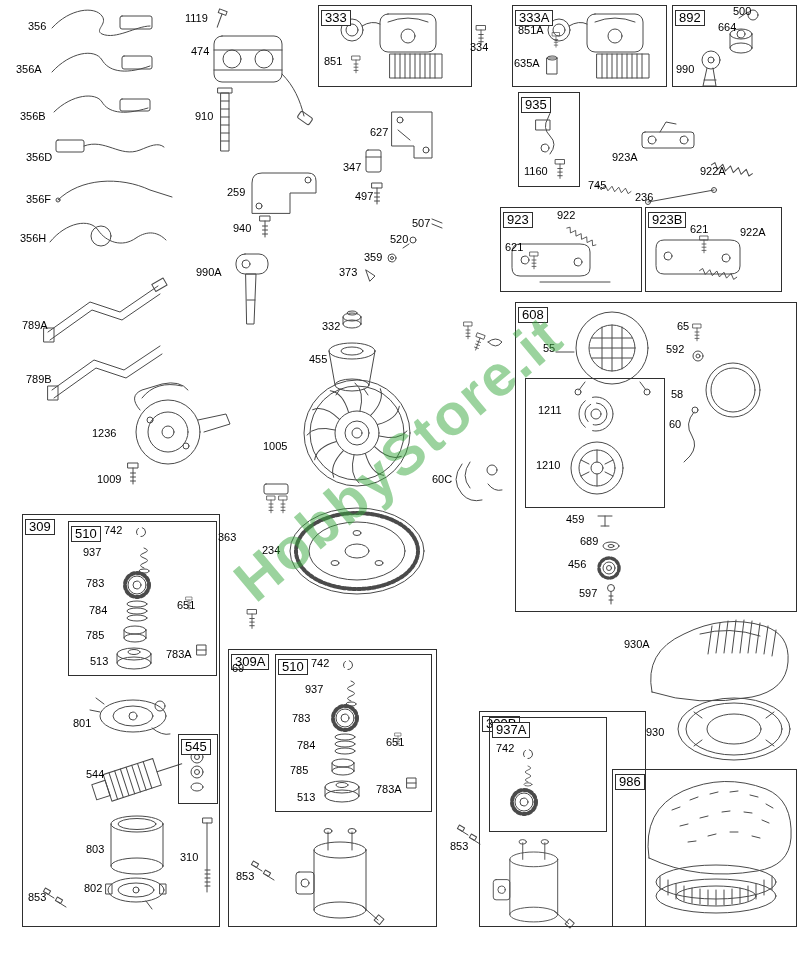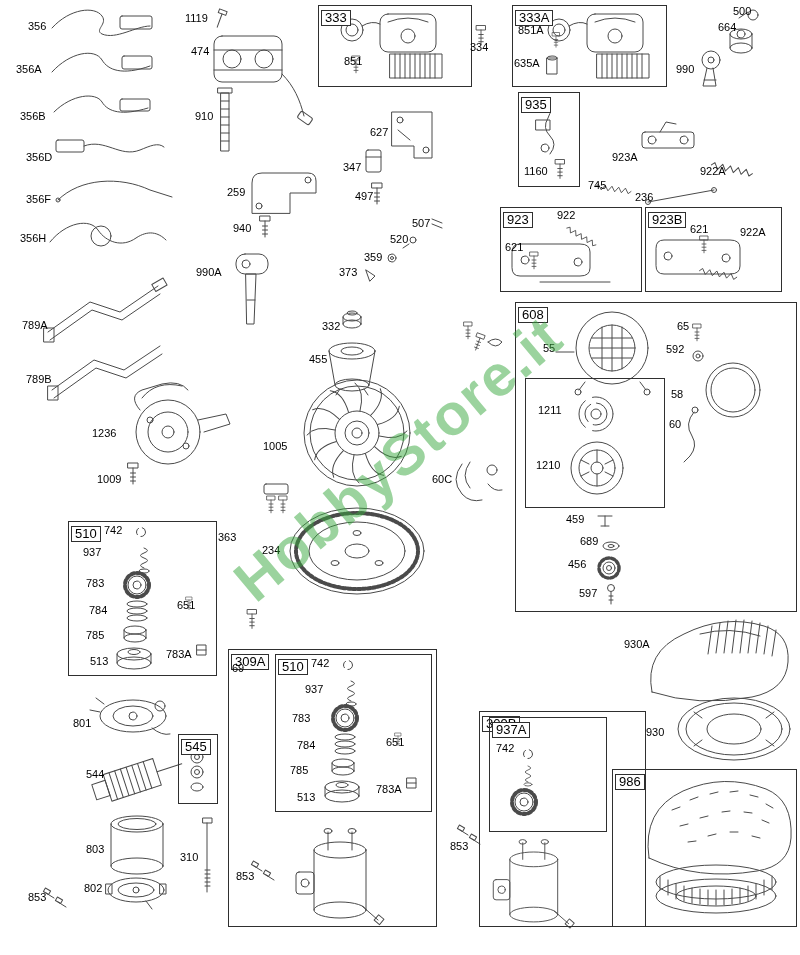--- a/index.html
+++ b/index.html
@@ -464,33 +464,39 @@
 </g>
 </svg>
 
 <div id="boxes">
       <div class="gbox" style="left: 318px; top: 5px; width: 152px; height: 80px;">
         <span class="gbox-label">333</span>
       </div>
       <div class="gbox" style="left: 512px; top: 5px; width: 153px; height: 80px;">
         <span class="gbox-label">333A</span>
       </div>
+      <div class="gbox" style="left: 672px; top: 5px; width: 123px; height: 80px;">
+        <span class="gbox-label">892</span>
+      </div>
       <div class="gbox" style="left: 518px; top: 92px; width: 60px; height: 93px;">
         <span class="gbox-label">935</span>
       </div>
       <div class="gbox" style="left: 500px; top: 207px; width: 140px; height: 83px;">
         <span class="gbox-label">923</span>
       </div>
       <div class="gbox" style="left: 645px; top: 207px; width: 135px; height: 83px;">
         <span class="gbox-label">923B</span>
       </div>
       <div class="gbox" style="left: 515px; top: 302px; width: 280px; height: 308px;">
         <span class="gbox-label">608</span>
       </div>
       <div class="gbox" style="left: 525px; top: 378px; width: 138px; height: 128px;"></div>
+      <div class="gbox" style="left: 22px; top: 514px; width: 196px; height: 411px;">
+        <span class="gbox-label">309</span>
+      </div>
       <div class="gbox" style="left: 68px; top: 521px; width: 147px; height: 153px;">
         <span class="gbox-label">510</span>
       </div>
       <div class="gbox" style="left: 178px; top: 734px; width: 38px; height: 68px;">
         <span class="gbox-label">545</span>
       </div>
       <div class="gbox" style="left: 228px; top: 649px; width: 207px; height: 276px;">
         <span class="gbox-label">309A</span>
       </div>
       <div class="gbox" style="left: 275px; top: 654px; width: 155px; height: 156px;">
@@ -516,21 +522,21 @@
       <span class="lbl" style="left: 22px; top: 319px;">789A</span>
       <span class="lbl" style="left: 26px; top: 373px;">789B</span>
       <span class="lbl" style="left: 92px; top: 427px;">1236</span>
       <span class="lbl" style="left: 97px; top: 473px;">1009</span>
       <span class="lbl" style="left: 185px; top: 12px;">1119</span>
       <span class="lbl" style="left: 191px; top: 45px;">474</span>
       <span class="lbl" style="left: 195px; top: 110px;">910</span>
       <span class="lbl" style="left: 227px; top: 186px;">259</span>
       <span class="lbl" style="left: 233px; top: 222px;">940</span>
       <span class="lbl" style="left: 196px; top: 266px;">990A</span>
-      <span class="lbl" style="left: 344px; top: 55px;">851</span>
+      <span class="lbl" style="left: 324px; top: 55px;">851</span>
       <span class="lbl" style="left: 470px; top: 41px;">334</span>
       <span class="lbl" style="left: 518px; top: 24px;">851A</span>
       <span class="lbl" style="left: 514px; top: 57px;">635A</span>
       <span class="lbl" style="left: 733px; top: 5px;">500</span>
       <span class="lbl" style="left: 718px; top: 21px;">664</span>
       <span class="lbl" style="left: 676px; top: 63px;">990</span>
       <span class="lbl" style="left: 524px; top: 165px;">1160</span>
       <span class="lbl" style="left: 370px; top: 126px;">627</span>
       <span class="lbl" style="left: 343px; top: 161px;">347</span>
       <span class="lbl" style="left: 355px; top: 190px;">497</span>

